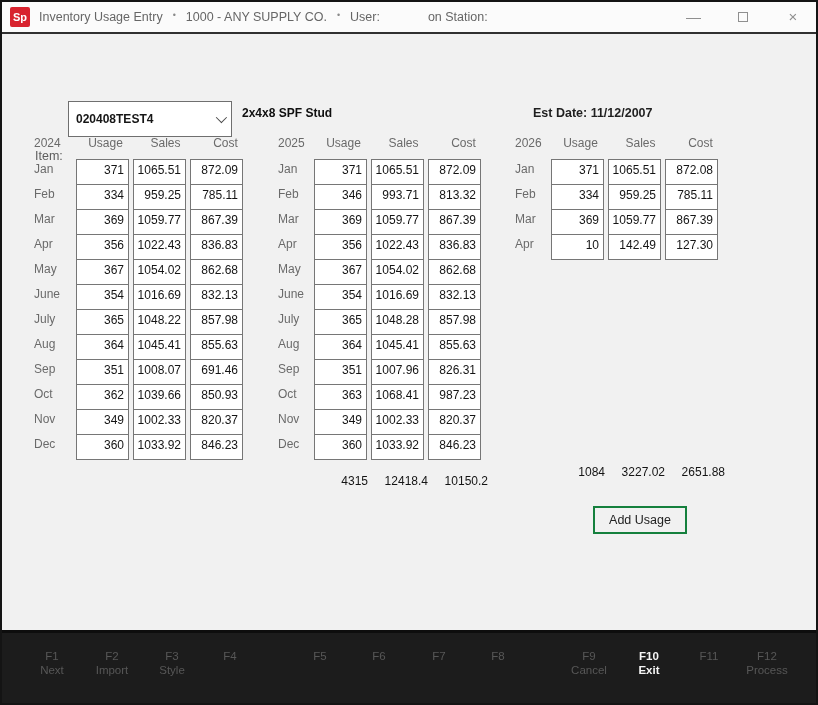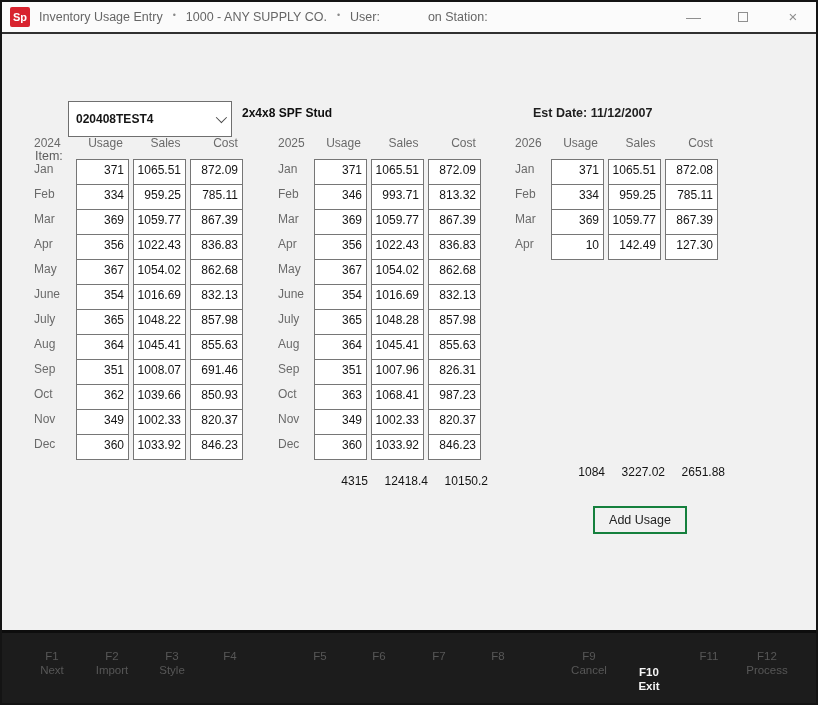--- a/index.html
+++ b/index.html
@@ -320,21 +320,21 @@
         <div></div>
       </div>
       <div class="fkey" style="left: 496px;">
         <div>F8</div>
         <div></div>
       </div>
       <div class="fkey" style="left: 587px;">
         <div>F9</div>
         <div>Cancel</div>
       </div>
-      <div class="fkey active" style="left: 647px; margin-top: 16px;">
+      <div class="fkey active" style="left: 647px;">
         <div>F10</div>
         <div>Exit</div>
       </div>
       <div class="fkey" style="left: 707px;">
         <div>F11</div>
         <div></div>
       </div>
       <div class="fkey" style="left: 765px;">
         <div>F12</div>
         <div>Process</div>

